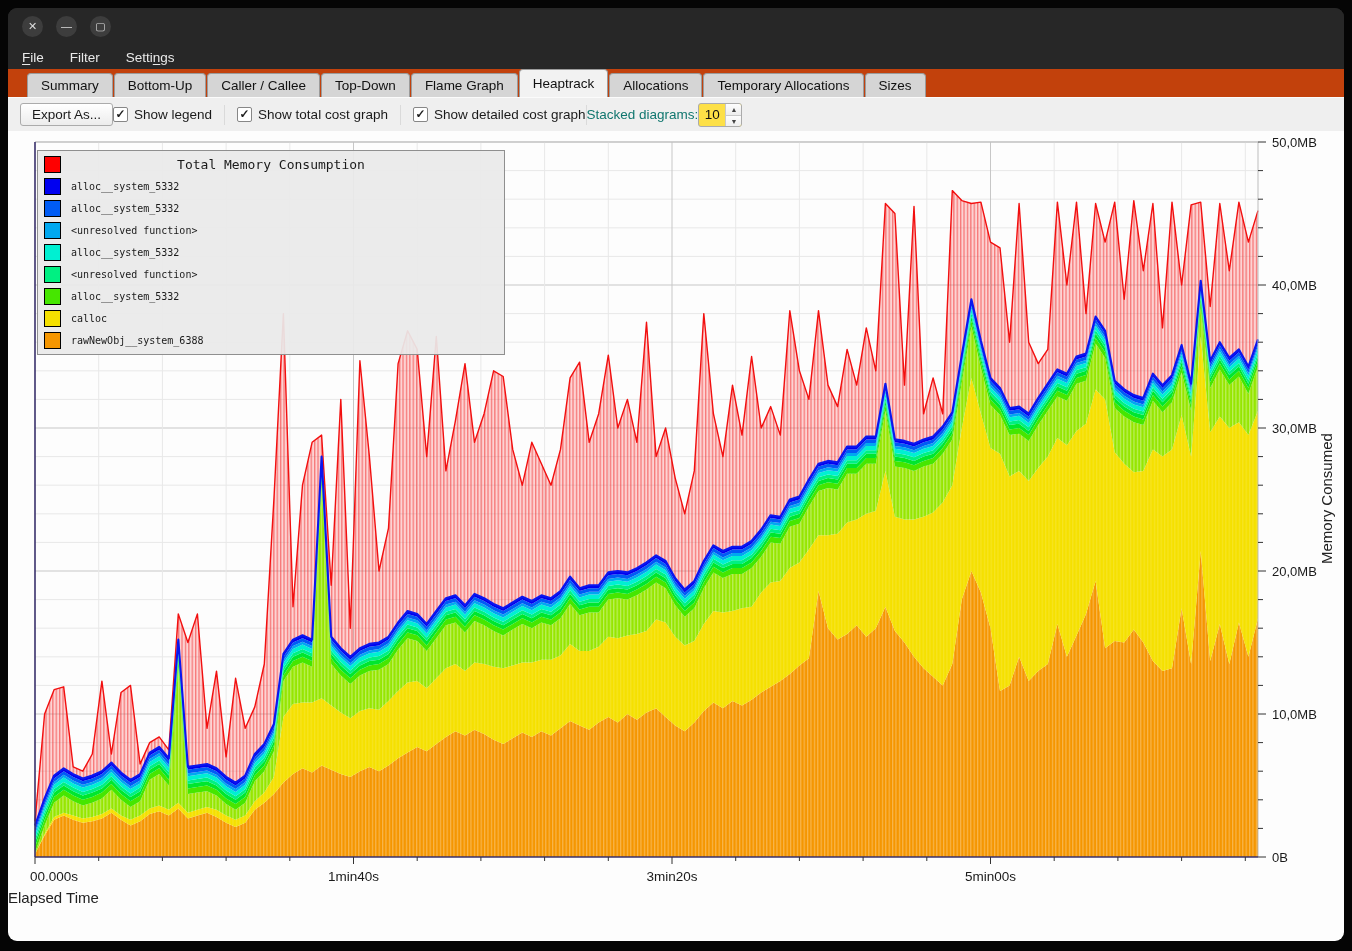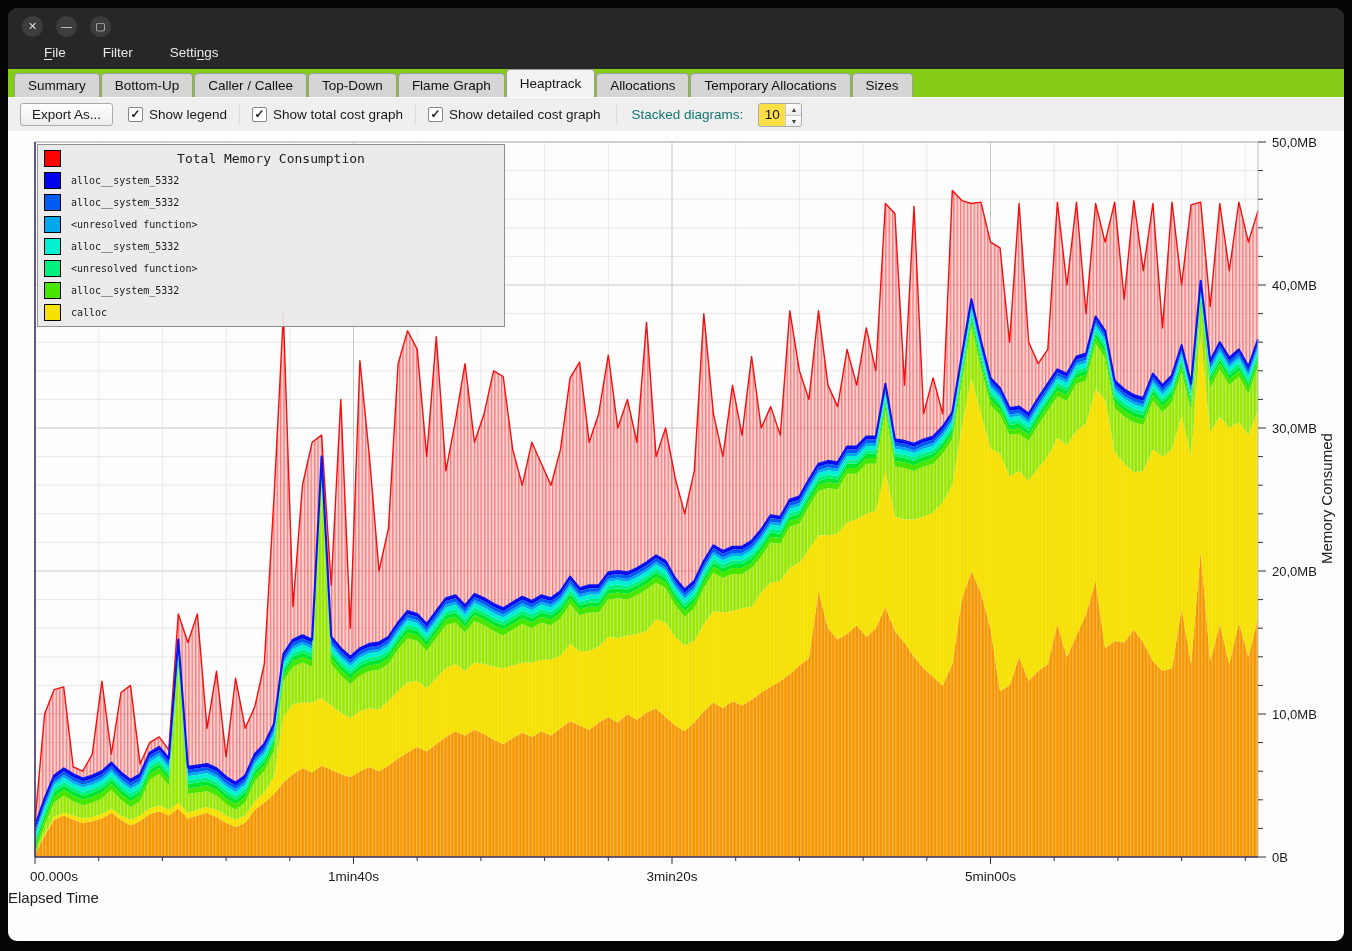--- a/index.html
+++ b/index.html
@@ -5,44 +5,44 @@
   html,body{margin:0;padding:0;background:#050505;}
   *{box-sizing:border-box;}
   .frame{position:relative;width:1352px;height:951px;background:#050505;font-family:"Liberation Sans",sans-serif;}
   .window{position:absolute;left:8px;top:8px;width:1336px;height:933px;background:#272727;border-radius:9px;overflow:hidden;display:flex;flex-direction:column;}
   
   .titlebar{position:relative;height:37px;flex:0 0 37px;background:#272727;display:flex;align-items:center;}
   .win-controls{display:flex;gap:13px;padding-left:14px;z-index:2;}
   .win-btn{width:21px;height:21px;border-radius:50%;background:#3d3d3d;color:#dcdcdc;font-size:11px;line-height:21px;text-align:center;cursor:default;}
   .win-title{position:absolute;left:0;right:0;text-align:center;color:#ffffff;font-weight:bold;font-size:13.5px;}
   
-  .menubar{height:24px;flex:0 0 24px;background:#272727;display:flex;gap:37px;padding-left:36px;}
+  .menubar{height:24px;flex:0 0 24px;background:#272727;display:flex;align-items:center;gap:26px;padding-left:14px;}
   .menu-item{color:#e9e9e9;font-size:13.5px;}
   .menu-item u{text-underline-offset:2px;}
   
-  .tabbar{height:28px;flex:0 0 28px;background:#84cc16;display:flex;align-items:flex-end;padding-left:6px;}
+  .tabbar{height:28px;flex:0 0 28px;background:#c2410c;display:flex;align-items:flex-end;padding-left:19px;}
   .tab{height:24px;margin-top:4px;background:#d5d5d5;border:1px solid #9b9b9b;border-bottom:none;border-radius:4px 4px 0 0;padding:0 13px;font-size:13.5px;color:#111;display:flex;align-items:center;margin-right:1px;}
   .tab.active{height:28px;background:#f2f2f2;position:relative;z-index:3;}
   
-  .toolbar{height:34px;flex:0 0 34px;background:#efefef;display:flex;align-items:center;gap:15px;padding-left:12px;border-top:1px solid #fbfbfb;}
+  .toolbar{height:34px;flex:0 0 34px;background:#efefef;display:flex;align-items:center;gap:0;padding-left:12px;border-top:1px solid #fbfbfb;}
   .btn{background:linear-gradient(#ffffff,#ececec);border:1px solid #ababab;border-radius:3px;padding:3px 11px;font-size:13.5px;color:#1a1a1a;}
   .checkbox{display:flex;align-items:center;gap:6px;font-size:13.5px;color:#1a1a1a;}
   .cb-box{width:15px;height:15px;background:#ffffff;border:1px solid #878787;border-radius:2px;font-size:12px;line-height:13px;text-align:center;color:#1c1c1c;font-weight:bold;}
   .sep{width:1px;height:20px;background:#dadada;}
   .spin-label{font-size:13.5px;color:#0f766e;}
   .spinbox{display:flex;height:24px;border:1px solid #ababab;border-radius:3px;background:#fde047;overflow:hidden;}
   .spin-val{width:26px;display:flex;align-items:center;justify-content:center;font-size:13.5px;color:#111;}
   .spin-btns{display:flex;flex-direction:column;width:16px;border-left:1px solid #c9c9c9;}
   .spin-btns div{flex:1;font-size:7px;line-height:11px;text-align:center;color:#444;background:linear-gradient(#fdfdfd,#ededed);}
   .spin-btns div:first-child{border-bottom:1px solid #c9c9c9;}
   
   .chartpanel{position:relative;flex:1;background:#fdfdfd;}
   .chartpanel svg{position:absolute;left:0;top:0;}
   
-  .legend{position:absolute;left:29px;top:13px;width:468px;background:rgba(233,233,233,0.93);border:1px solid #8f8f8f;z-index:5;padding:2px 0 3px 0;font-family:"DejaVu Sans Mono","Liberation Mono",monospace;}
+  .legend{position:absolute;left:29px;top:19px;width:468px;background:rgba(233,233,233,0.93);border:1px solid #8f8f8f;z-index:5;padding:2px 0 3px 0;font-family:"DejaVu Sans Mono","Liberation Mono",monospace;}
   .lg-row{display:flex;align-items:center;height:22px;padding:0 6px;}
   .lg-swatch{width:17px;height:17px;border:1px solid #000;flex:0 0 17px;margin-right:10px;}
   .lg-text{font-size:10px;color:#1a1a1a;white-space:pre;}
   .lg-title{flex:1;text-align:center;font-size:13px;color:#1a1a1a;margin-right:27px;}
   
   .x-title{position:absolute;left:0;width:1280px;text-align:left;top:758px;font-size:15px;color:#222;}
   .y-title{position:absolute;left:1306px;top:238px;height:260px;width:24px;writing-mode:vertical-rl;transform:rotate(180deg);display:flex;align-items:center;justify-content:center;font-size:15px;color:#222;}
 </style>
 </head>
 <body>
@@ -269,19 +269,23 @@
             <span class="lg-text">&lt;unresolved function&gt;</span>
           </div>
           <div class="lg-row">
             <span class="lg-swatch" style="background: rgb(70, 230, 0);"></span>
             <span class="lg-text">alloc__system_5332</span>
           </div>
           <div class="lg-row">
             <span class="lg-swatch" style="background: rgb(245, 224, 0);"></span>
             <span class="lg-text">calloc</span>
           </div>
+          <div class="lg-row">
+            <span class="lg-swatch" style="background: rgb(245, 150, 0);"></span>
+            <span class="lg-text">rawNewObj__system_6388</span>
+          </div>
         </div>
       <div class="x-title">Elapsed Time</div>
       <div class="y-title">Memory Consumed</div>
     </div>
 
   </div>
 </div>
 
 </body></html>

